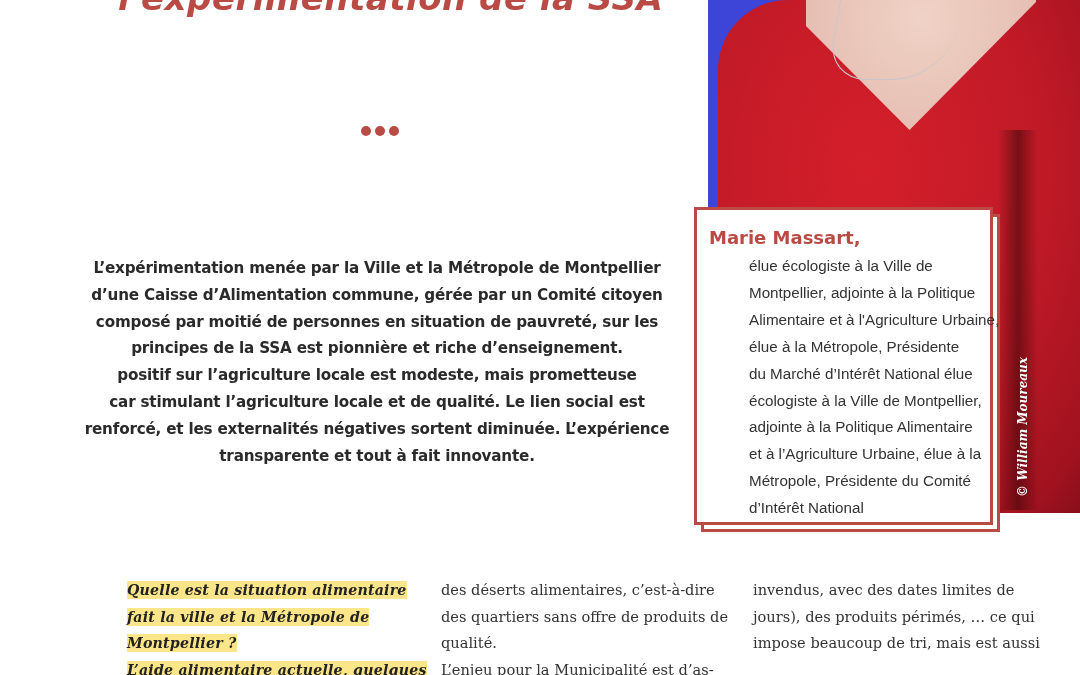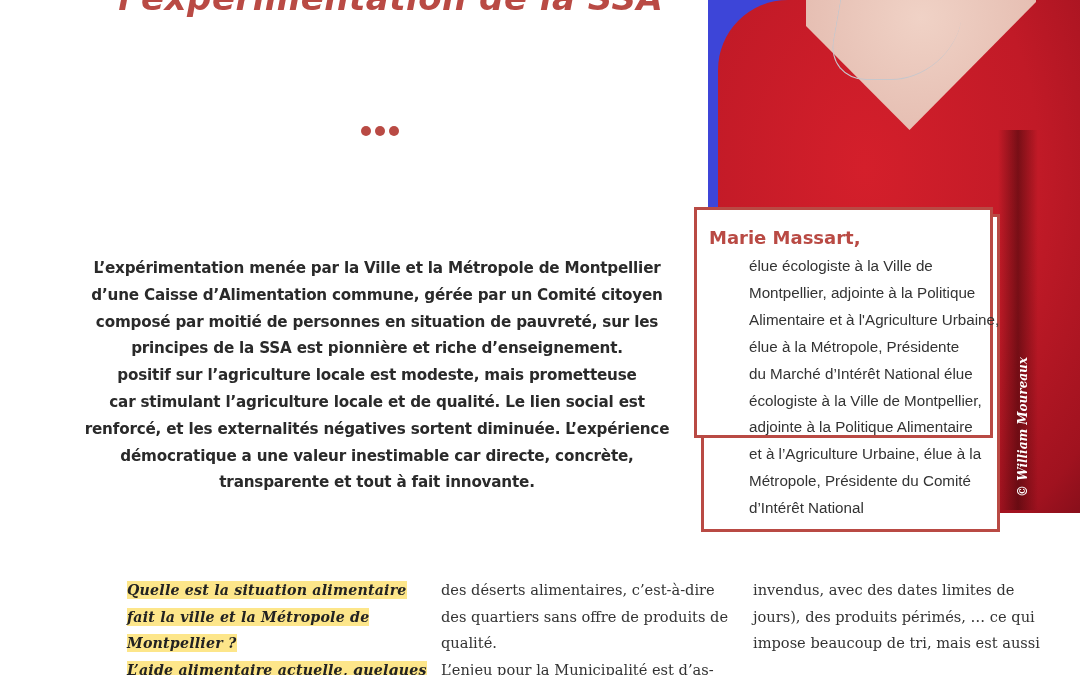--- a/index.html
+++ b/index.html
@@ -52,21 +52,21 @@
     font-family: "DejaVu Serif", serif; font-weight: bold; font-style: italic;
     font-size: 12px; color: #ffffff; white-space: nowrap;
   }
 
   
   .card-shadow {
     position: absolute; left: 701px; top: 214px; width: 299px; height: 318px;
     border: 3px solid #b94a44; background: #fff;
   }
   .card {
-    position: absolute; left: 694px; top: 207px; width: 299px; height: 231px;
+    position: absolute; left: 694px; top: 207px; width: 299px; height: 318px;
     border: 3px solid #b94a44; background: #fff; padding: 17px 0 0 12px;
   }
   .card-name {
     font-family: "DejaVu Sans", sans-serif; font-weight: bold; font-size: 18px;
     color: #b94a44; line-height: 22px; margin-bottom: 4px;
   }
   .card-bio {
     font-family: "Liberation Sans", sans-serif; font-size: 15.2px; line-height: 26.9px;
     color: #333;
     margin-left: 40px;
@@ -97,21 +97,20 @@
 </div>
 
 <div class="intro">
   <p>L’expérimentation menée par la Ville et la Métropole de Montpellier</p>
   <p>d’une Caisse d’Alimentation commune, gérée par un Comité citoyen</p>
   <p>composé par moitié de personnes en situation de pauvreté, sur les</p>
   <p>principes de la SSA est pionnière et riche d’enseignement.</p>
   <p>positif sur l’agriculture locale est modeste, mais prometteuse</p>
   <p>car stimulant l’agriculture locale et de qualité. Le lien social est</p>
   <p>renforcé, et les externalités négatives sortent diminuée. L’expérience</p>
-  <p>démocratique a une valeur inestimable car directe, concrète,</p>
   <p>transparente et tout à fait innovante.</p>
 </div>
 
 <div class="photo">
   <div class="sweater"></div>
   <div class="neck"></div>
   <div class="necklace"></div>
   <div class="shadow-fold"></div>
 </div>
 <div class="credit">© William Moureaux</div>

